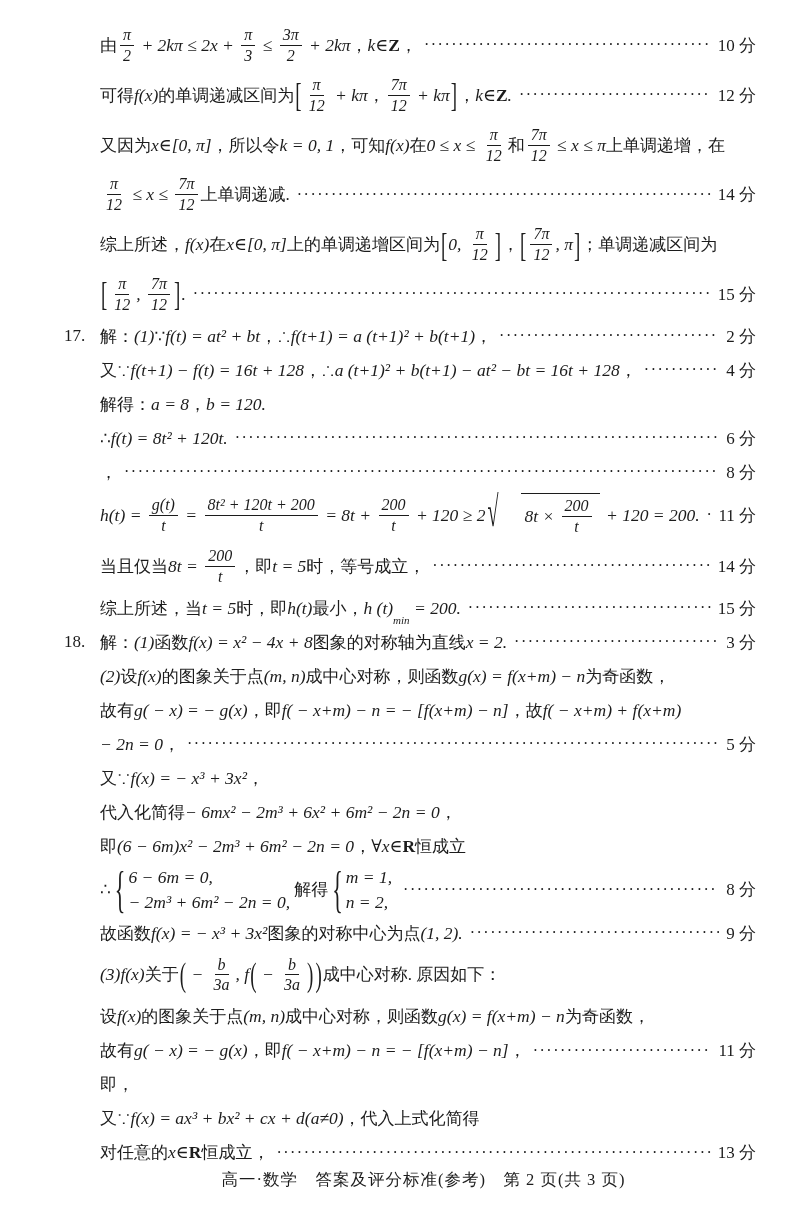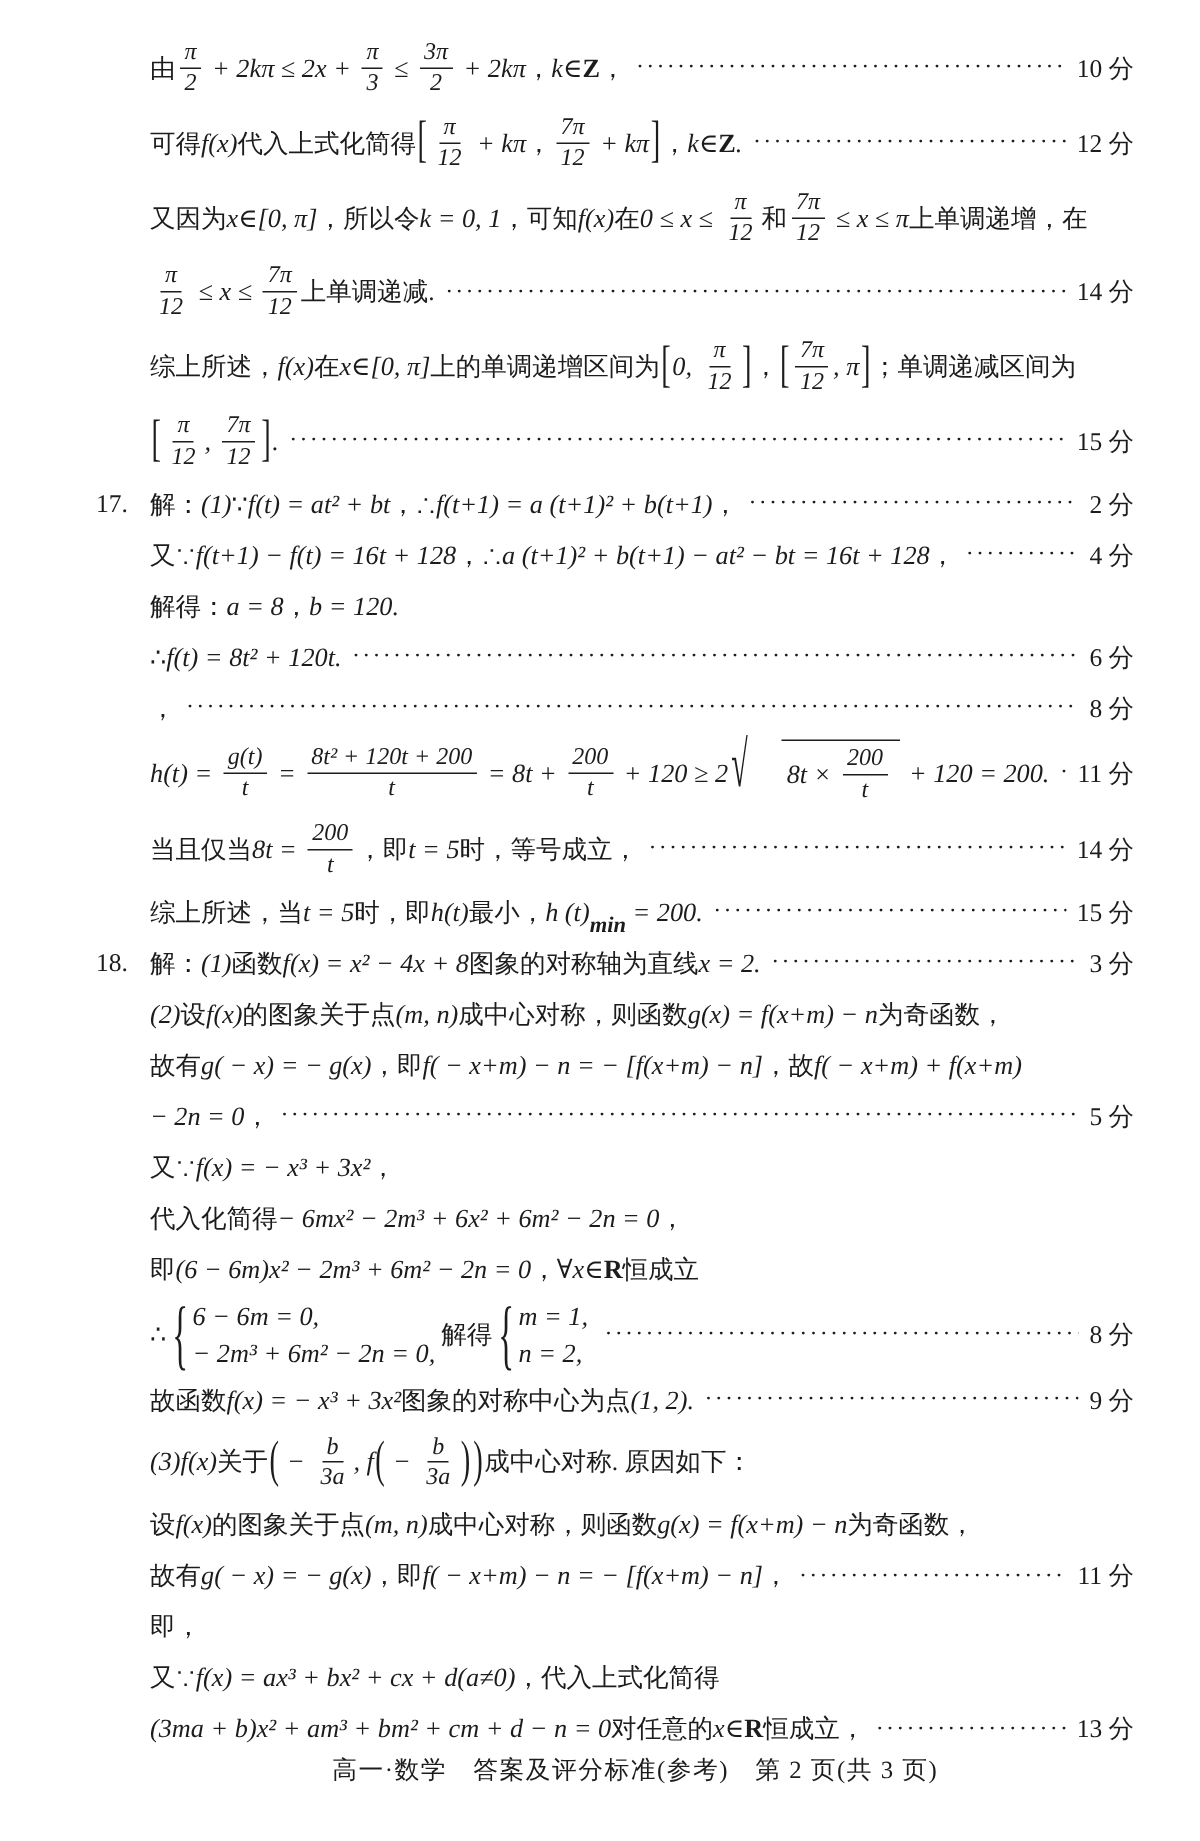--- a/index.html
+++ b/index.html
@@ -17,22 +17,22 @@
   .qnum{flex:none;width:36px;font-size:17px;font-family:"Liberation Serif","DejaVu Serif",serif;margin-left:25px;}
   .cn{font-size:17px;white-space:pre;font-family:"Liberation Serif","DejaVu Serif",serif;}
   .math{
     font-family:"Liberation Serif","DejaVu Serif",serif;
     font-style:italic;font-size:17.5px;white-space:pre;
   }
   .bmath{
     font-family:"Liberation Serif","DejaVu Serif",serif;
     font-style:normal;font-weight:bold;font-size:17.5px;white-space:pre;
   }
-  .subscr{font-size:15px;font-style:italic;align-self:flex-end;transform:translateY(4px);
-    font-family:"Liberation Serif","DejaVu Serif",serif;font-weight:bold;}
+  .subscr{font-size:11px;font-style:italic;align-self:flex-end;transform:translateY(4px);
+    font-family:"Liberation Serif","DejaVu Serif",serif;}
   .frac{
     display:inline-flex;flex-direction:column;align-items:center;justify-content:center;
     line-height:1.12;font-size:16px;margin:2px 3px;vertical-align:middle;
     font-family:"Liberation Serif","DejaVu Serif",serif;font-style:italic;white-space:pre;
   }
   .frac .num{border-bottom:1.3px solid #1c1c1c;padding:0 3px 1px 3px;}
   .frac .den{padding:1px 3px 0 3px;}
   .big{
     display:inline-block;transform:scaleY(1.8);transform-origin:center;
     font-size:19px;font-style:normal;margin:0 1px;font-family:"Liberation Serif","DejaVu Serif",serif;
@@ -83,21 +83,21 @@
         <span class="math">k∈</span>
         <span class="bmath">Z</span>
         <span class="cn">，</span>
         <span class="dots">························································································································</span>
         <span class="score">10 分</span>
       </div>
       <div class="line">
         <span class="qnum"></span>
         <span class="cn">可得</span>
         <span class="math">f(x)</span>
-        <span class="cn">代入上式化简得</span>
+        <span class="cn">的单调递减区间为</span>
         <span class="big">[</span>
         <span class="frac"><span class="num">π</span><span class="den">12</span></span>
         <span class="math"> + kπ</span>
         <span class="cn">，</span>
         <span class="frac"><span class="num">7π</span><span class="den">12</span></span>
         <span class="math"> + kπ</span>
         <span class="big">]</span>
         <span class="cn">，</span>
         <span class="math">k∈</span>
         <span class="bmath">Z</span>
@@ -383,21 +383,20 @@
         <span class="cn">，</span>
       </div>
       <div class="line">
         <span class="qnum"></span>
         <span class="cn">又∵</span>
         <span class="math">f(x) = ax³ + bx² + cx + d(a≠0)</span>
         <span class="cn">，代入上式化简得</span>
       </div>
       <div class="line">
         <span class="qnum"></span>
-        <span class="math">(3ma + b)x² + am³ + bm² + cm + d − n = 0</span>
         <span class="cn">对任意的</span>
         <span class="math">x∈</span>
         <span class="bmath">R</span>
         <span class="cn">恒成立，</span>
         <span class="dots">························································································································</span>
         <span class="score">13 分</span>
       </div>
     </div>
   <div class="footer">高一·数学　答案及评分标准(参考)　第 2 页(共 3 页)</div>
 </div>

